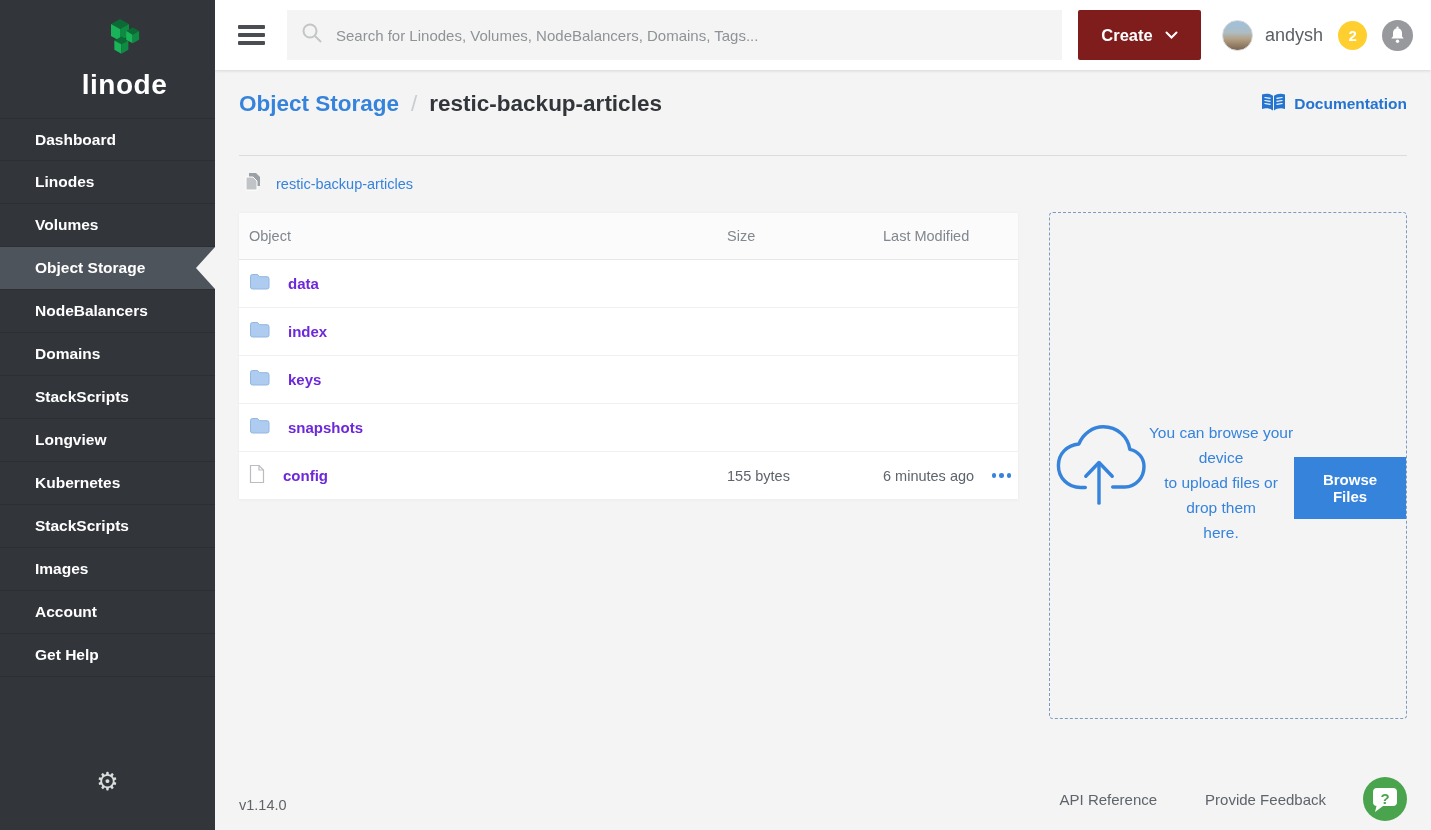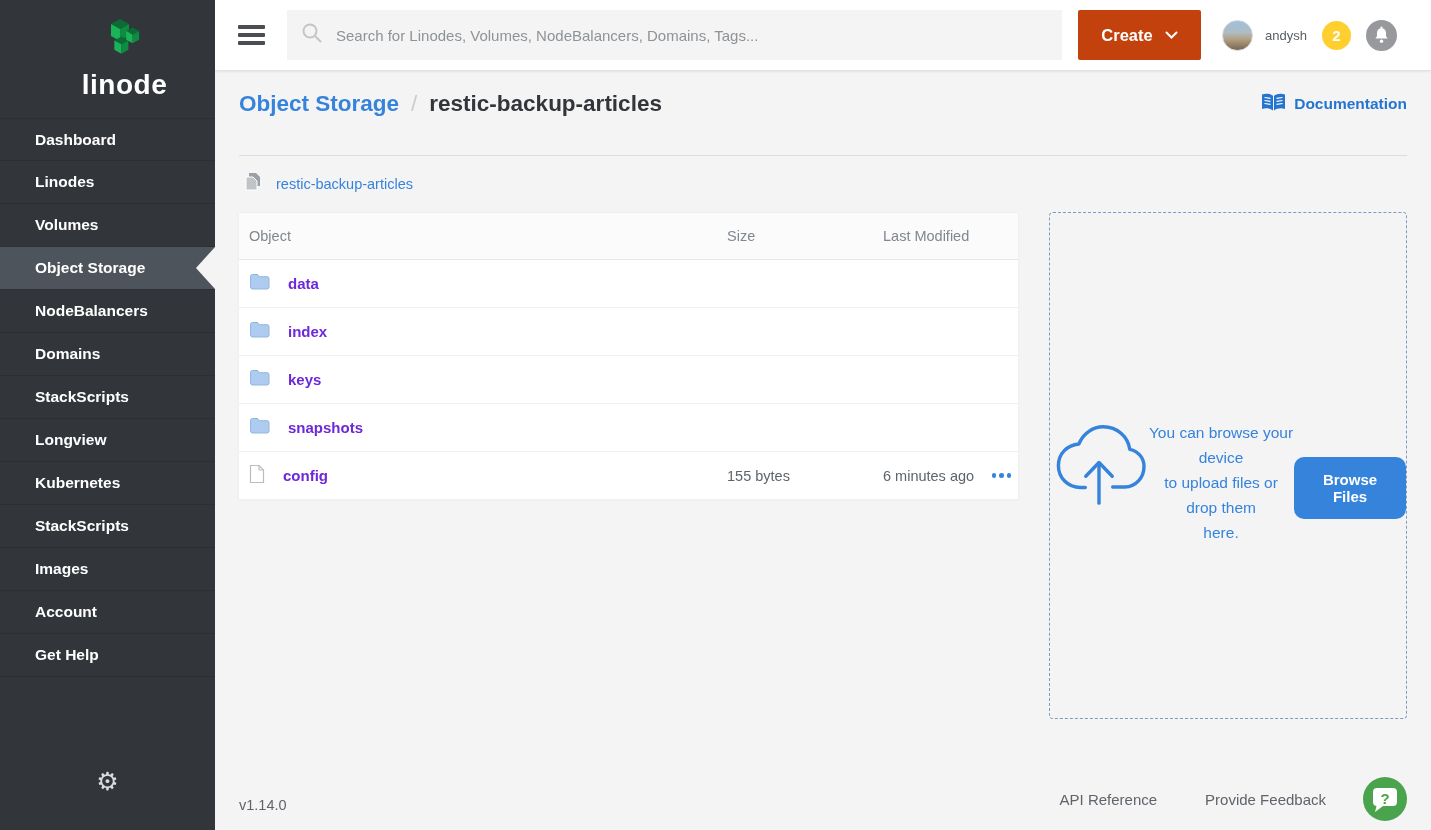--- a/index.html
+++ b/index.html
@@ -17,24 +17,24 @@
   .sidebar-gear { position: absolute; left: 0; right: 0; bottom: 36px; text-align: center; color: #dcdddd; font-size: 25px; line-height: 25px; cursor: pointer; }
 
   
   .main { margin-left: 215px; }
   .topbar { position: relative; height: 70px; background: #fff; box-shadow: 0 1px 3px rgba(0,0,0,0.12); display: flex; align-items: center; z-index: 10; }
   .hamburger { margin-left: 23px; width: 27px; cursor: pointer; }
   .hamburger span { display: block; width: 27px; height: 3.5px; background: #4a4e53; border-radius: 1px; margin: 4.5px 0; }
   .searchbar { margin-left: 22px; width: 775px; height: 50px; background: #f4f4f4; display: flex; align-items: center; padding: 0 14px; }
   .searchbar input { flex: 1; border: none; background: transparent; outline: none; font-size: 15px; color: #3a3f44; margin-left: 13px; font-family: "Liberation Sans", sans-serif; }
   .searchbar input::placeholder { color: #8e9397; opacity: 1; }
-  .create-btn { margin-left: 16px; width: 123px; height: 50px; background: #c2410c; color: #fff; border: none; border-radius: 2px; font-size: 16.5px; font-weight: bold; display: flex; align-items: center; justify-content: center; gap: 12px; cursor: pointer; font-family: "Liberation Sans", sans-serif; }
+  .create-btn { margin-left: 16px; width: 123px; height: 50px; background: #7f1d1d; color: #fff; border: none; border-radius: 2px; font-size: 16.5px; font-weight: bold; display: flex; align-items: center; justify-content: center; gap: 12px; cursor: pointer; font-family: "Liberation Sans", sans-serif; }
   .avatar { margin-left: 21px; width: 31px; height: 31px; border-radius: 50%; cursor: pointer;
             background: linear-gradient(180deg, #9fc0dc 0%, #aebdc4 40%, #b3a184 62%, #7b6450 100%); border: 1px solid #d7d7d7; }
-  .username { margin-left: 12px; font-size: 13px; color: #5b6065; cursor: pointer; }
+  .username { margin-left: 12px; font-size: 18px; color: #5b6065; cursor: pointer; }
   .notif-badge { margin-left: 15px; width: 29px; height: 29px; border-radius: 50%; background: #fecf2e; color: #fff; font-size: 15px; font-weight: bold; display: flex; align-items: center; justify-content: center; cursor: pointer; }
   .bell-wrap { margin-left: 15px; width: 31px; height: 31px; border-radius: 50%; background: #98999d; display: flex; align-items: center; justify-content: center; cursor: pointer; }
 
   
   .content { position: relative; height: 760px; background: #f4f4f4; }
   .crumb-row { position: absolute; top: 21px; left: 24px; right: 24px; display: flex; align-items: center; justify-content: space-between; }
   .breadcrumb { display: flex; align-items: center; gap: 12px; font-size: 22.5px; font-weight: bold; }
   .crumb-link { color: #3683dc; cursor: pointer; }
   .crumb-sep { color: #c9cdd1; font-weight: normal; }
   .crumb-current { color: #32363b; }
@@ -52,21 +52,21 @@
   .t-cell { padding-left: 10px; }
   .t-name { display: flex; align-items: center; gap: 18px; padding-left: 10px; }
   .t-name .obj-label { font-size: 15px; font-weight: bold; color: #6d28d9; cursor: pointer; }
   .t-sub { font-size: 14.5px; color: #5d646b; }
   .ellipsis { display: flex; gap: 3px; justify-content: center; cursor: pointer; padding: 8px 0; }
   .ellipsis i { width: 4.5px; height: 4.5px; border-radius: 50%; background: #3683dc; }
 
   
   .upload-box { position: absolute; top: 142px; left: 834px; width: 358px; height: 507px; border: 1px dashed #7e9bbf; border-radius: 4px; display: flex; align-items: center; justify-content: center; }
   .upload-msg { margin-top: 34px; color: #3683dc; font-size: 15.5px; line-height: 25px; text-align: center; }
-  .browse-btn { margin-top: 45px; background: #3683dc; color: #fff; border: none; border-radius: 10px; font-size: 15px; font-weight: bold; padding: 14px 21px; cursor: pointer; font-family: "Liberation Sans", sans-serif; }
+  .browse-btn { margin-top: 45px; background: #3683dc; color: #fff; border: none; border-radius: 0; font-size: 15px; font-weight: bold; padding: 14px 21px; cursor: pointer; font-family: "Liberation Sans", sans-serif; }
 
   
   .footer { position: absolute; left: 24px; right: 24px; bottom: 9px; height: 44px; display: flex; align-items: center; justify-content: space-between; }
   .footer-left { color: #606469; font-size: 14.5px; margin-top: 12px; }
   .footer-right { display: flex; align-items: center; }
   .footer-link { color: #5e646a; font-size: 15px; cursor: pointer; }
   .footer-link + .footer-link { margin-left: 48px; }
   .help-circle { margin-left: 37px; width: 44px; height: 44px; cursor: pointer; }
 </style>
 </head>

